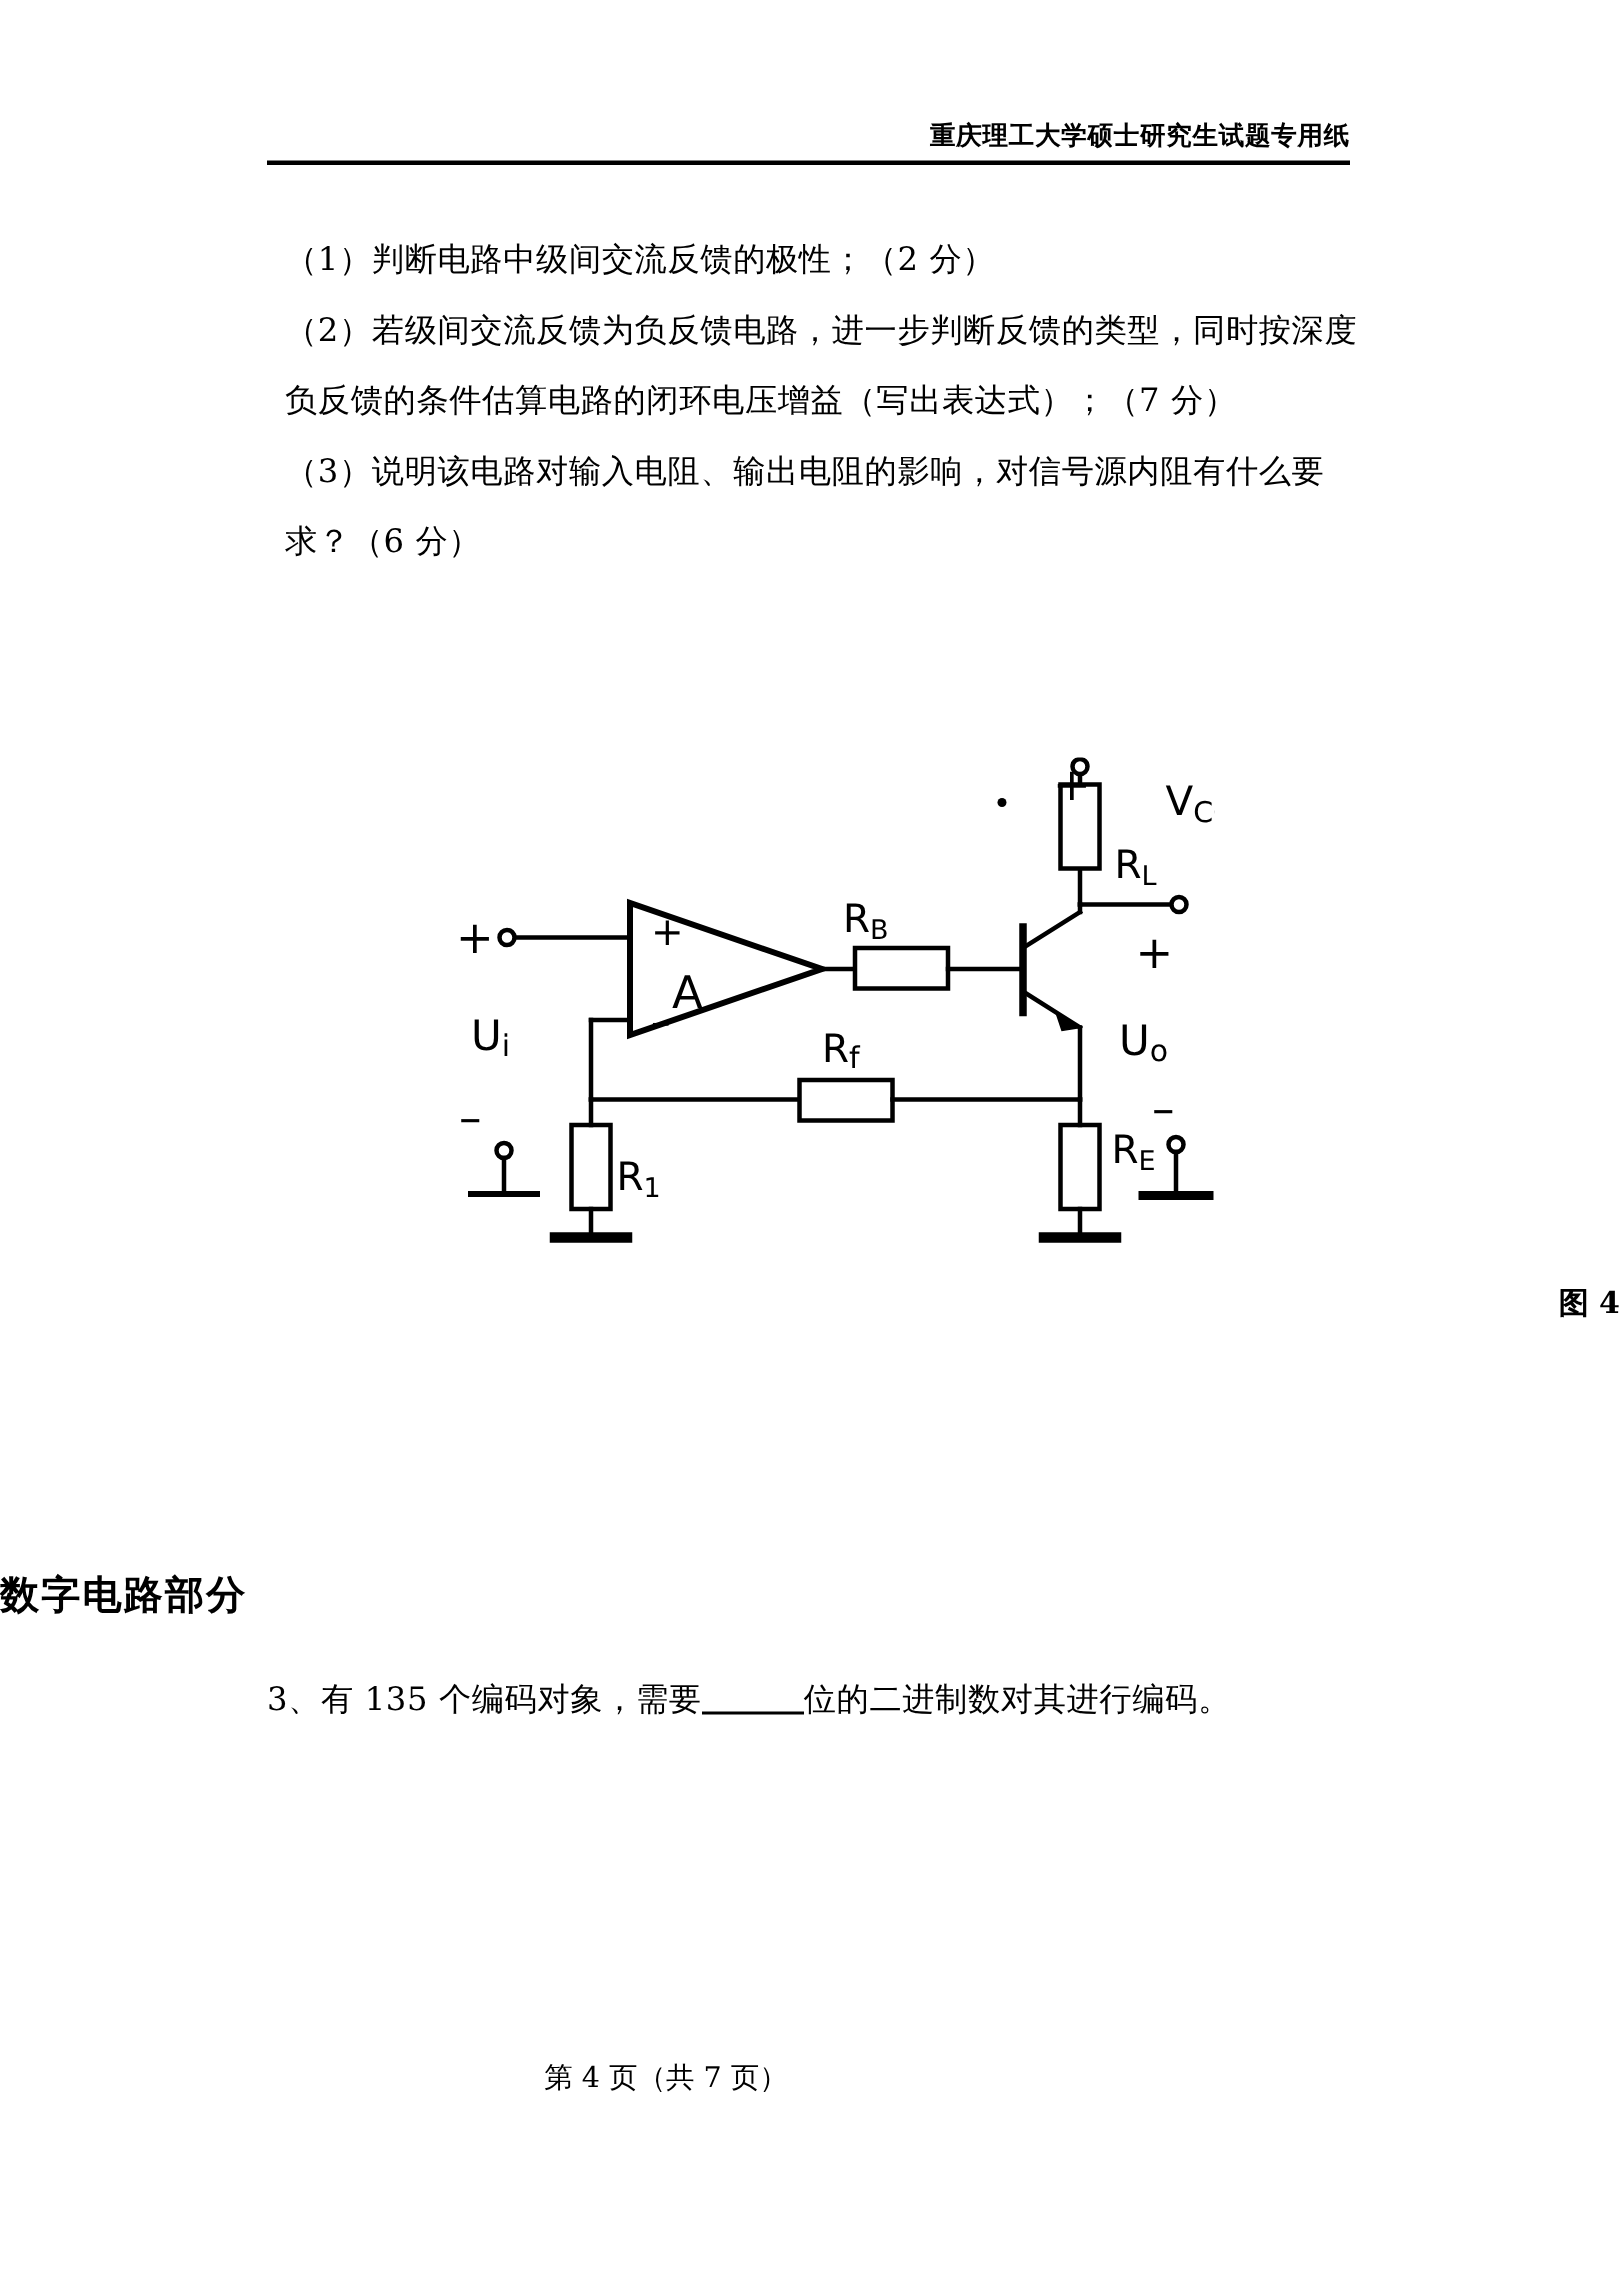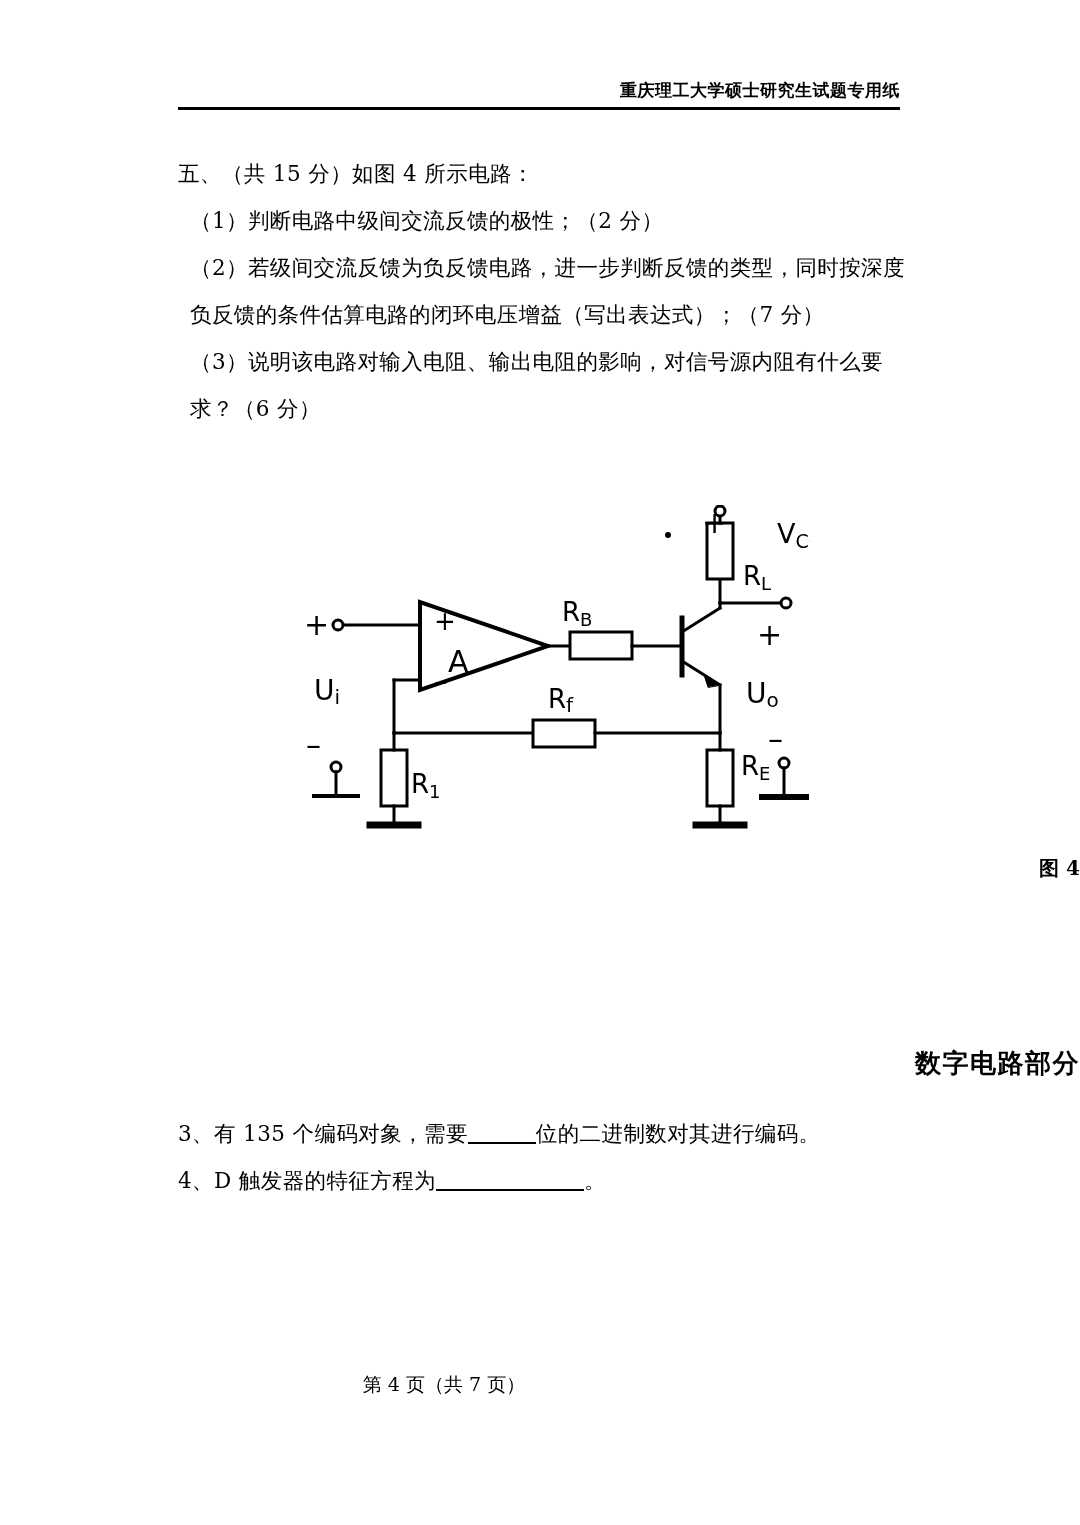--- a/index.html
+++ b/index.html
@@ -74,21 +74,21 @@
     font-weight: bold;
     font-family: "DejaVu Serif", "Liberation Serif", serif;
   }
 
   
   .section-heading {
     position: absolute;
     left: 0;
     top: 1046px;
     width: 1080px;
-    text-align: right;
+    text-align: left;
     font-size: 26px;
     font-weight: bold;
     letter-spacing: 1.5px;
     font-family: "DejaVu Serif", "Liberation Serif", serif;
   }
 
   
   .digital-block {
     position: absolute;
     left: 178px;
@@ -135,21 +135,20 @@
     font-family: "DejaVu Serif", "Liberation Serif", serif;
   }
 </style>
 </head>
 <body>
 
 <div class="page-header">重庆理工大学硕士研究生试题专用纸</div>
 <div class="header-rule"></div>
 
 <div class="content">
-  <div class="q-line">五、（共 15 分）如图 4 所示电路：</div>
   <div class="q-line indent">（1）判断电路中级间交流反馈的极性；（2 分）</div>
   <div class="q-line wrap indent">（2）若级间交流反馈为负反馈电路，进一步判断反馈的类型，同时按深度负反馈的条件估算电路的闭环电压增益（写出表达式）；（7 分）</div>
   <div class="q-line wrap indent">（3）说明该电路对输入电阻、输出电阻的影响，对信号源内阻有什么要求？（6 分）</div>
 </div>
 
 <div class="figure">
   <svg width="520" height="340" viewBox="0 0 520 340" xmlns="http://www.w3.org/2000/svg">
     <g stroke="#000" stroke-width="3" fill="none" stroke-linecap="square">
 
       <line x1="52" y1="120" x2="140" y2="120"></line>
@@ -234,19 +233,16 @@
 
 <div class="digital-block">
 
 
 
 
   <div class="d-line">
     <span>3、有 135 个编码对象，需要</span><span class="blank-u blank-md"></span><span>位的二进制数对其进行编码。</span>
   </div>
 
-  <div class="d-line">
-    <span>4、D 触发器的特征方程为</span><span class="blank-u blank-lg"></span><span>。</span>
-  </div>
 
 </div>
 
 <div class="page-footer">第 4 页（共 7 页）</div>
 
 </body></html>

